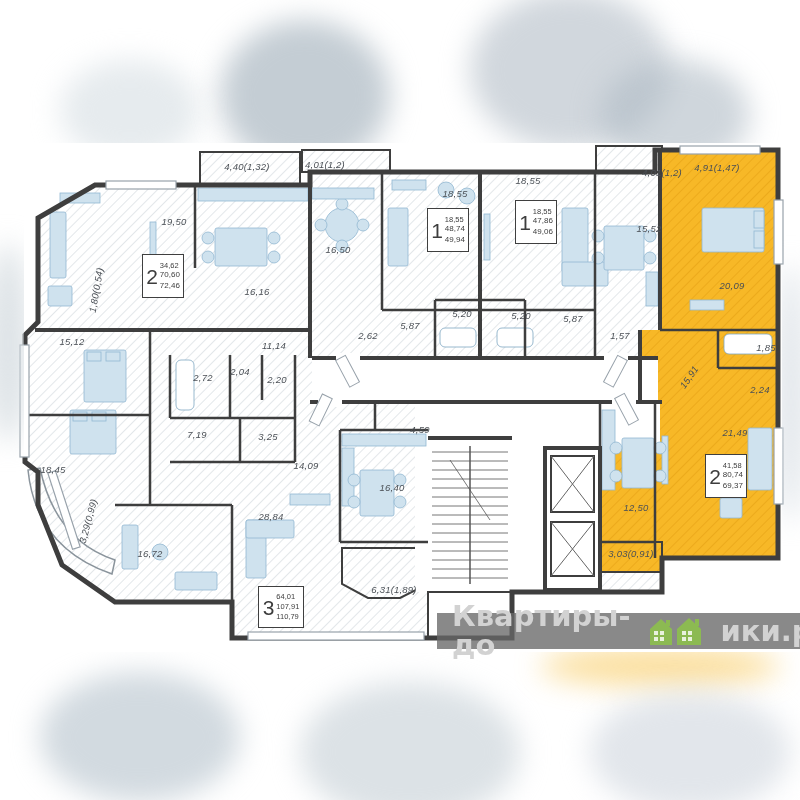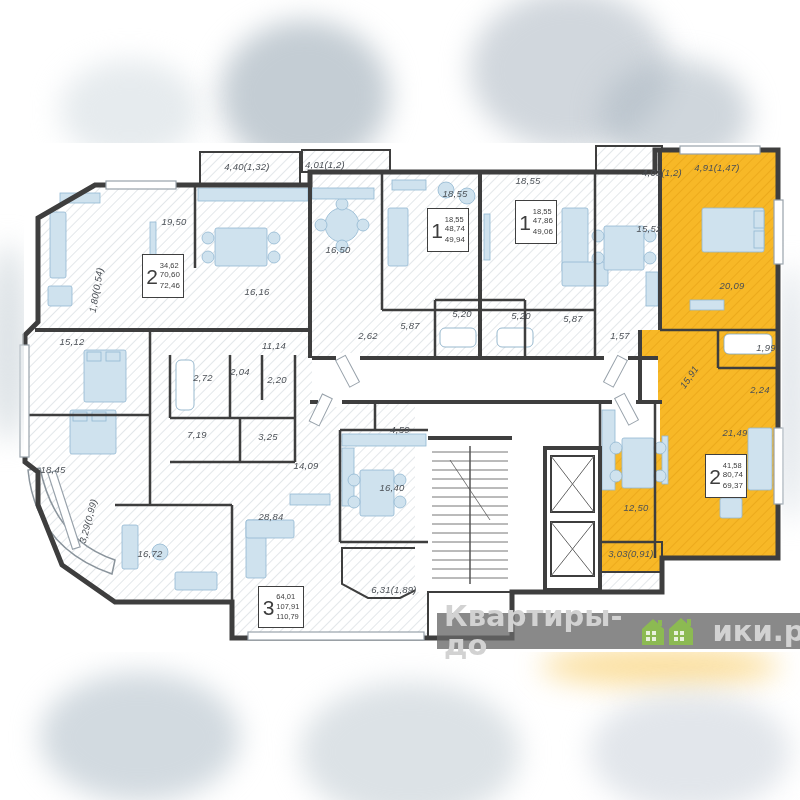--- a/index.html
+++ b/index.html
@@ -16,21 +16,21 @@
   .rl.rot55{transform:translate(-50%,-50%) rotate(-55deg);}
   
   .ibox{position:absolute;background:#fff;border:1.3px solid #3f3f3f;box-sizing:border-box;
         display:flex;align-items:center;justify-content:center;gap:2px;padding:2px 2px;z-index:31;}
   .inum{font-size:21px;color:#3d3d3d;line-height:1;}
   .iareas{display:flex;flex-direction:column;color:#3d3d3d;font-size:8px;line-height:1.3;}
   .iareas .sm{font-size:7.5px;}
   
   .watermark{position:absolute;left:437px;top:613px;width:363px;height:36px;
              background:rgba(104,104,104,0.78);display:flex;align-items:center;
-             justify-content:flex-start;padding-left:7px;box-sizing:border-box;gap:16px;z-index:40;}
+             justify-content:flex-start;padding-left:15px;box-sizing:border-box;gap:16px;z-index:40;}
   .wm-text{font-family:"DejaVu Sans",sans-serif;font-weight:bold;font-size:29px;
            color:#d2d2d2;line-height:1;letter-spacing:0;}
 </style>
 </head>
 <body>
 
 <div class="stage">
 
   <svg viewBox="0 0 800 800" width="800" height="800" style="position:absolute;left:0;top:0;z-index:10">
     <defs>
@@ -207,36 +207,36 @@
   <span class="rl" style="left:462px;top:313px">5,20</span>
   <span class="rl" style="left:368px;top:335px">2,62</span>
   <span class="rl" style="left:528px;top:180px">18,55</span>
   <span class="rl" style="left:649px;top:228px">15,52</span>
   <span class="rl" style="left:662px;top:172px">4,01(1,2)</span>
   <span class="rl" style="left:573px;top:318px">5,87</span>
   <span class="rl" style="left:521px;top:315px">5,20</span>
   <span class="rl" style="left:620px;top:335px">1,57</span>
   <span class="rl" style="left:717px;top:167px">4,91(1,47)</span>
   <span class="rl" style="left:732px;top:285px">20,09</span>
-  <span class="rl" style="left:766px;top:347px">1,99</span>
+  <span class="rl" style="left:766px;top:347px">1,85</span>
   <span class="rl rot55" style="left:689px;top:377px">15,91</span>
   <span class="rl" style="left:760px;top:389px">2,24</span>
   <span class="rl" style="left:735px;top:432px">21,49</span>
   <span class="rl" style="left:636px;top:507px">12,50</span>
   <span class="rl" style="left:631px;top:553px">3,03(0,91)</span>
   <span class="rl" style="left:72px;top:341px">15,12</span>
   <span class="rl" style="left:274px;top:345px">11,14</span>
   <span class="rl" style="left:203px;top:377px">2,72</span>
   <span class="rl" style="left:240px;top:371px">2,04</span>
   <span class="rl" style="left:277px;top:379px">2,20</span>
   <span class="rl" style="left:197px;top:434px">7,19</span>
   <span class="rl" style="left:268px;top:436px">3,25</span>
   <span class="rl" style="left:53px;top:469px">18,45</span>
   <span class="rl" style="left:306px;top:465px">14,09</span>
-  <span class="rl" style="left:400px;top:429px">4,59</span>
+  <span class="rl" style="left:420px;top:429px">4,59</span>
   <span class="rl" style="left:392px;top:487px">16,40</span>
   <span class="rl rot75" style="left:88px;top:521px">3,29(0,99)</span>
   <span class="rl" style="left:150px;top:553px">16,72</span>
   <span class="rl" style="left:271px;top:516px">28,84</span>
   <span class="rl" style="left:394px;top:589px">6,31(1,89)</span>
 
   <div class="ibox" style="left:142px;top:254px;width:42px;height:44px">
     <span class="inum">2</span>
     <span class="iareas">
       <span class="sm">34,62</span>

